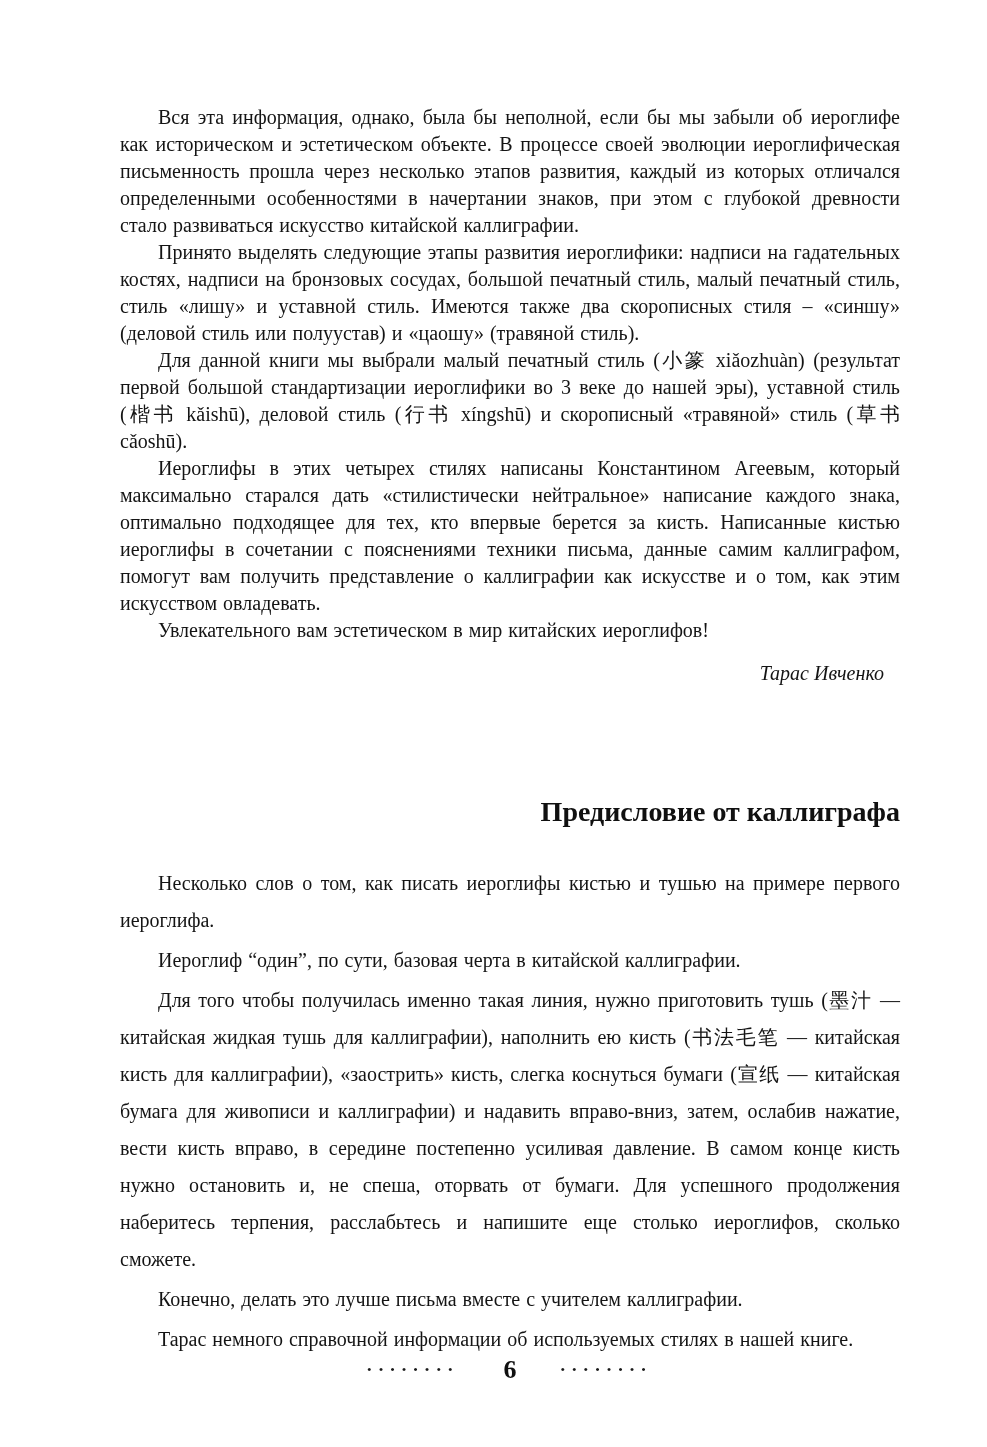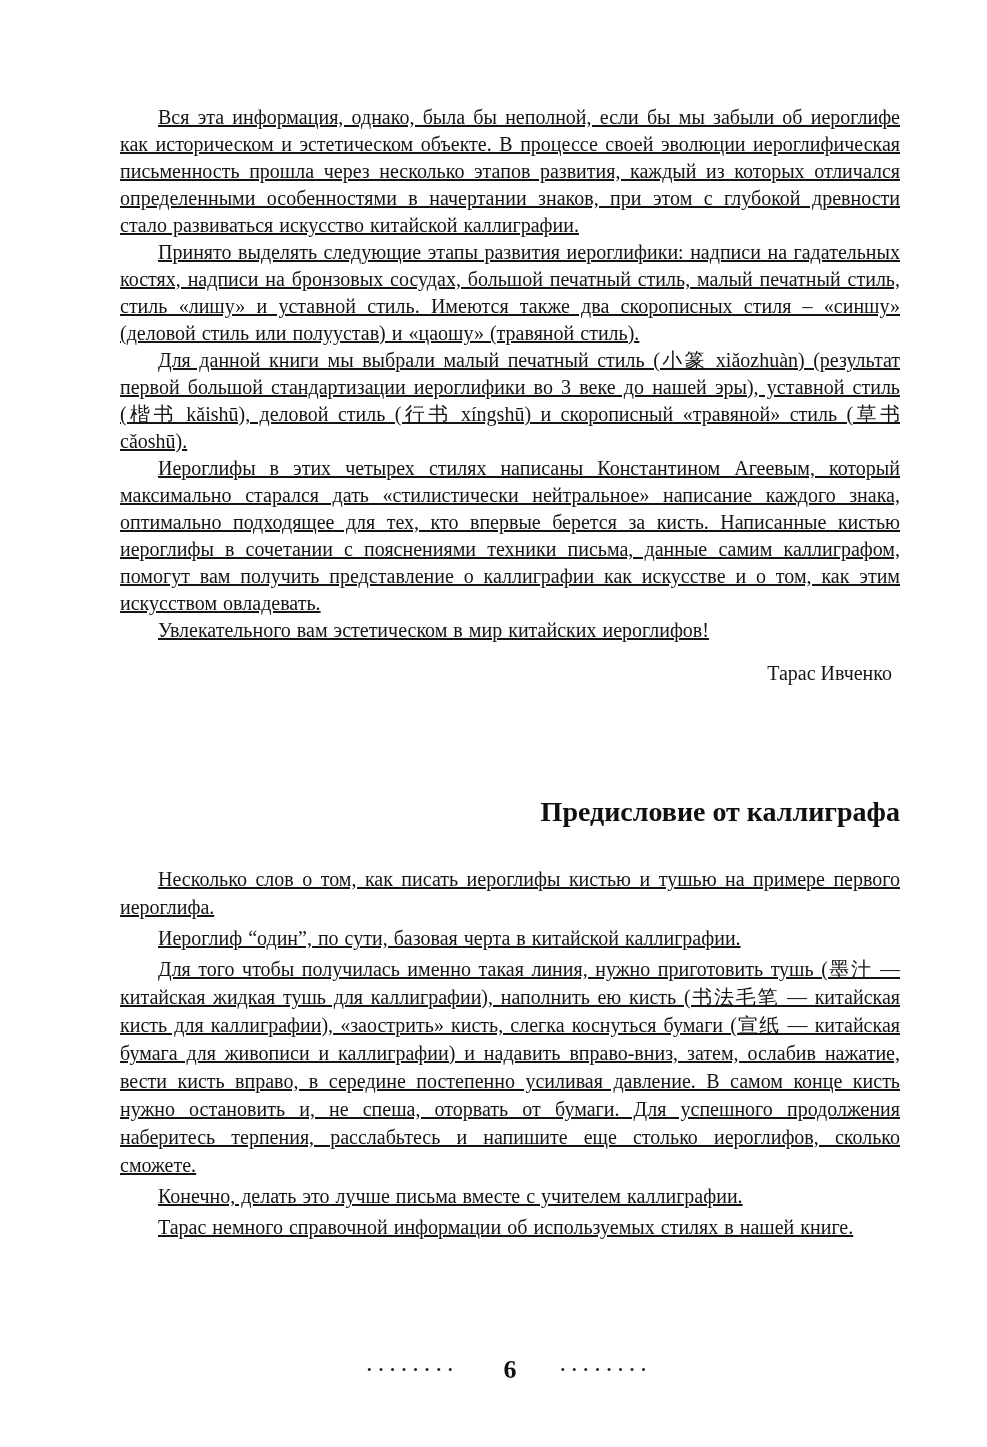--- a/index.html
+++ b/index.html
@@ -21,30 +21,30 @@
   .text-block {
     width: 780px;
   }
   p.para {
     margin: 0;
     font-size: 20px;
     line-height: 27px;
     text-align: justify;
     text-indent: 38px;
     word-spacing: 1px;
-    text-decoration: underline;
   }
   .section2 p.para {
-    line-height: 28px;
+    line-height: 37px;
     margin-bottom: 3px;
   }
   .signature {
-    margin: 16px 8px 0 0;
+    margin: 16px 16px 0 0;
     font-size: 20px;
     line-height: 27px;
+    font-style: italic;
     text-align: right;
   }
   h1.heading {
     width: 780px;
     margin: 108px 0 36px 0;
     font-size: 28px;
     line-height: 34px;
     font-weight: bold;
     text-align: right;
     color: #101010;

